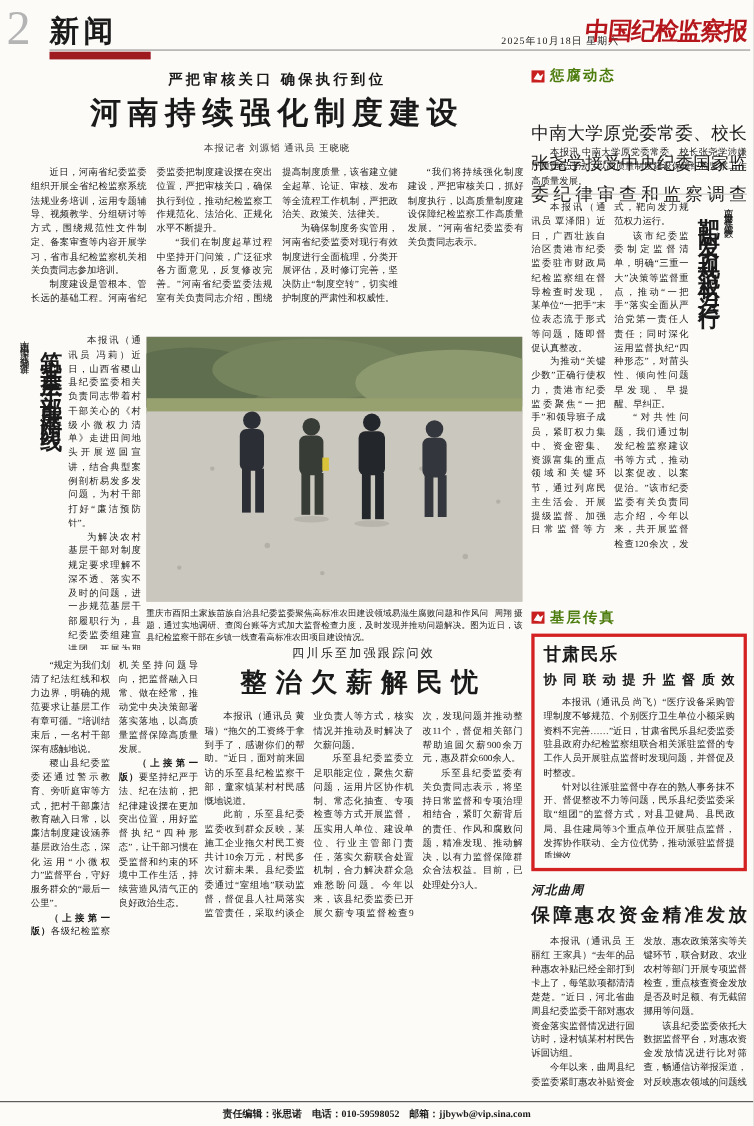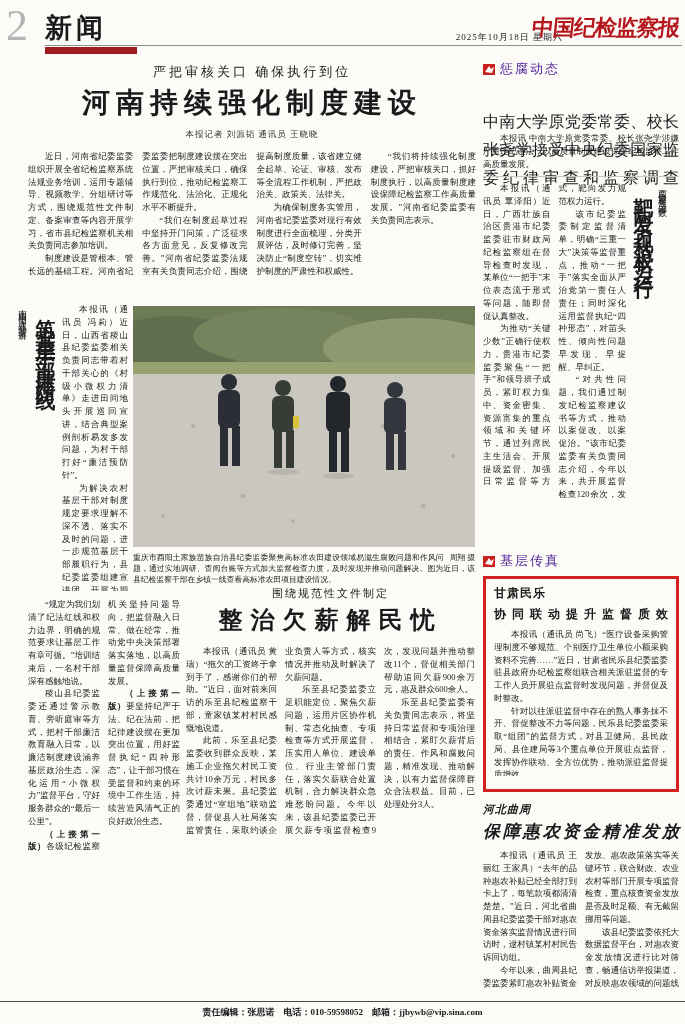--- a/index.html
+++ b/index.html
@@ -17,21 +17,21 @@
   
   .bodytext{font-size:8.5px;line-height:1.5;text-align:justify;word-break:break-all;overflow:hidden;}
   .para{margin:0;text-indent:2em;}
   .para b{font-weight:bold;}
   .cols-4{column-count:4;column-gap:9px;}
   .cols-3{column-count:3;column-gap:8px;}
   .cols-2{column-count:2;column-gap:8px;}
   .vtext{writing-mode:vertical-rl;}
   
   .henan{position:absolute;left:28px;top:63px;width:448px;}
-  .henan .kicker{text-align:center;font-size:13px;font-weight:normal;letter-spacing:3px;}
+  .henan .kicker{text-align:center;font-size:13px;font-weight:bold;letter-spacing:3px;}
   .henan .headline{text-align:center;font-size:28px;font-weight:bold;letter-spacing:6px;margin-top:3px;}
   .henan .byline{text-align:center;font-size:8.5px;margin-top:7px;letter-spacing:1px;color:#333;}
   .henan .bodytext{margin-top:9px;height:168px;}
   
   .shanxi{position:absolute;left:17px;top:303px;height:288px;display:flex;gap:6px;}
   .shanxi .vkicker{font-size:8.5px;letter-spacing:2px;color:#222;}
   .shanxi .vhead{font-size:20px;font-weight:bold;letter-spacing:8px;line-height:1.05;}
   .shanxi .bodytext{width:66px;height:288px;}
   
   .photo{position:absolute;left:133px;top:306px;width:342px;height:241px;overflow:hidden;background:#c9c6bd;}
@@ -40,42 +40,42 @@
   .caption .credit{float:right;margin-left:6px;}
   
   .sichuan{position:absolute;left:186px;top:586px;width:289px;}
   .sichuan .kicker{text-align:center;font-size:11px;letter-spacing:2px;}
   .sichuan .headline{text-align:center;font-size:24px;font-weight:bold;letter-spacing:8px;margin-top:3px;}
   .sichuan .bodytext{margin-top:9px;height:350px;}
   
   .leftcont{position:absolute;left:28px;top:598px;width:152px;height:400px;}
   
   .rail{position:absolute;left:483px;top:60px;width:196px;height:941px;}
-  .sec-head{position:absolute;display:flex;align-items:center;gap:4px;font-size:13px;font-weight:normal;
-            color:#4c1d95;letter-spacing:2px;}
+  .sec-head{position:absolute;display:flex;align-items:center;gap:4px;font-size:13px;font-weight:bold;
+            color:#4d7c0f;letter-spacing:2px;}
   .sec-head .icon{width:13px;height:13px;display:inline-block;}
   .zh-head{position:absolute;top:17px;left:0;right:0;font-size:16px;font-weight:normal;line-height:1.75;
            text-align:justify;text-align-last:justify;word-break:break-all;margin-top:31px;}
   .zh-body{position:absolute;top:72px;left:0;right:0;height:38px;}
   .rail-div{position:absolute;left:0;right:0;top:116px;height:1px;background:#c9c5be;}
   .guangxi{position:absolute;top:122px;left:0;right:0;height:328px;display:flex;gap:7px;}
   .guangxi .gbody{width:143px;height:328px;}
   .guangxi .vheads{display:flex;}
   .guangxi .vhead{font-size:20px;font-weight:bold;letter-spacing:9px;line-height:1.05;}
   .guangxi .vkicker{font-size:8.5px;letter-spacing:2px;margin-left:3px;}
   .jiceng-pos{top:492px;}
   .fandu-pos{top:0;}
   .redbox{position:absolute;top:516px;left:0;right:0;height:216px;border:3px solid #d42222;
           padding:6px 8px;box-sizing:border-box;background:#fcfbf8;}
-  .redbox .kicker{font-size:12px;font-weight:bold;letter-spacing:1px;}
+  .redbox .kicker{font-size:16px;font-weight:bold;letter-spacing:1px;}
   .redbox .headline{font-size:12px;font-weight:bold;margin:4px 0 5px;text-align:justify;text-align-last:justify;}
   .redbox .bodytext{height:148px;}
   .hebei{position:absolute;top:742px;left:0;right:0;}
   .hebei .kicker{font-size:11px;font-weight:bold;letter-spacing:1px;font-style:italic;}
-  .hebei .headline{font-size:17px;font-weight:bold;margin:3px 0 6px;text-align:justify;text-align-last:justify;font-style:italic;}
+  .hebei .headline{font-size:17px;font-weight:bold;margin:3px 0 6px;text-align:justify;text-align-last:justify;}
   .hebei .bodytext{height:150px;}
   
   .footer-line{position:absolute;left:0;right:0;top:1001px;height:1px;background:#4a4a4a;}
   .footer-text{position:absolute;left:0;right:0;top:1006px;text-align:center;font-size:9px;font-weight:bold;}
 </style>
 </head>
 <body>
 
 <div class="page">
 
@@ -154,21 +154,21 @@
       <ellipse cx="150" cy="166" rx="16" ry="3" fill="#b8b5ac"></ellipse>
       <ellipse cx="205" cy="170" rx="16" ry="3" fill="#b8b5ac"></ellipse>
     </svg>
   </div>
   <div class="caption">
     <span class="credit">周翔 摄</span>
     <span>重庆市酉阳土家族苗族自治县纪委监委聚焦高标准农田建设领域易滋生腐败问题和作风问题，通过实地调研、查阅台账等方式加大监督检查力度，及时发现并推动问题解决。图为近日，该县纪检监察干部在乡镇一线查看高标准农田项目建设情况。</span>
   </div>
 
   <div class="sichuan">
-    <div class="kicker">围绕规范性文件制定</div>
+    <div class="kicker">四川乐至加强跟踪问效</div>
     <div class="headline">整治欠薪解民忧</div>
     <div class="bodytext cols-3">
         <p class="para">本报讯（通讯员 黄瑞）“拖欠的工资终于拿到手了，感谢你们的帮助。”近日，面对前来回访的乐至县纪检监察干部，童家镇某村村民感慨地说道。</p>
         <p class="para">此前，乐至县纪委监委收到群众反映，某施工企业拖欠村民工资共计10余万元，村民多次讨薪未果。县纪委监委通过“室组地”联动监督，督促县人社局落实监管责任，采取约谈企业负责人等方式，核实情况并推动及时解决了欠薪问题。</p>
         <p class="para">乐至县纪委监委立足职能定位，聚焦欠薪问题，运用片区协作机制、常态化抽查、专项检查等方式开展监督，压实用人单位、建设单位、行业主管部门责任，落实欠薪联合处置机制，合力解决群众急难愁盼问题。今年以来，该县纪委监委已开展欠薪专项监督检查9次，发现问题并推动整改11个，督促相关部门帮助追回欠薪900余万元，惠及群众600余人。</p>
         <p class="para">乐至县纪委监委有关负责同志表示，将坚持日常监督和专项治理相结合，紧盯欠薪背后的责任、作风和腐败问题，精准发现、推动解决，以有力监督保障群众合法权益。目前，已处理处分3人。</p>
       </div>
   </div>
 
   <div class="leftcont bodytext cols-2">

